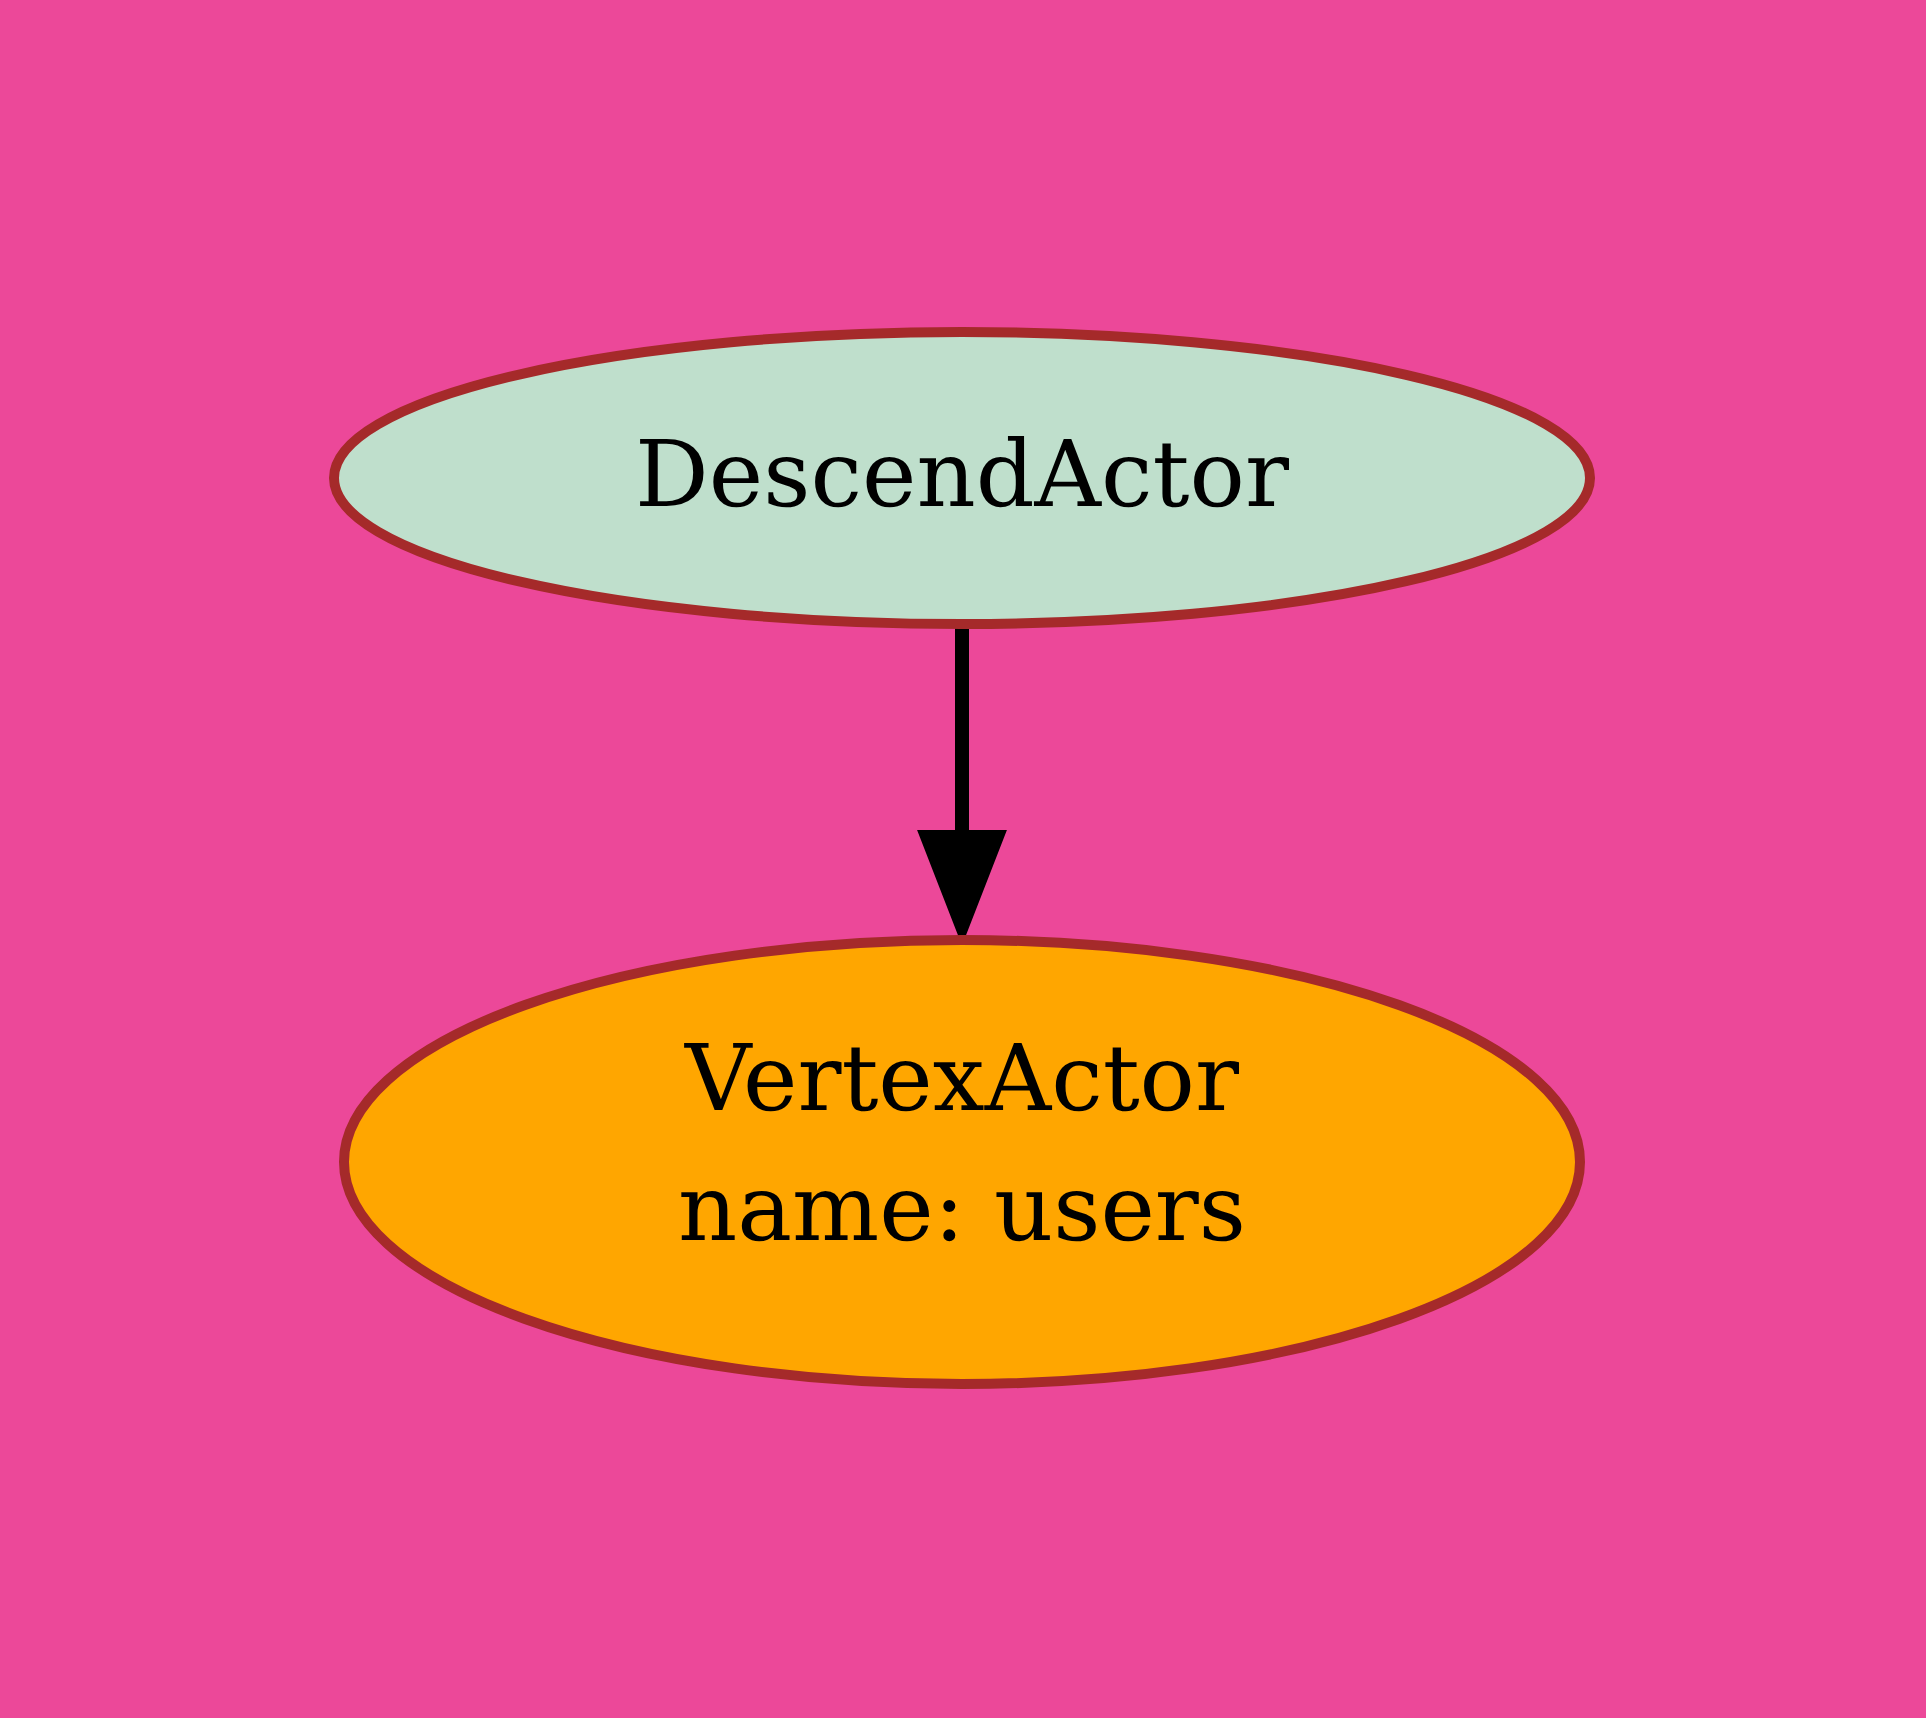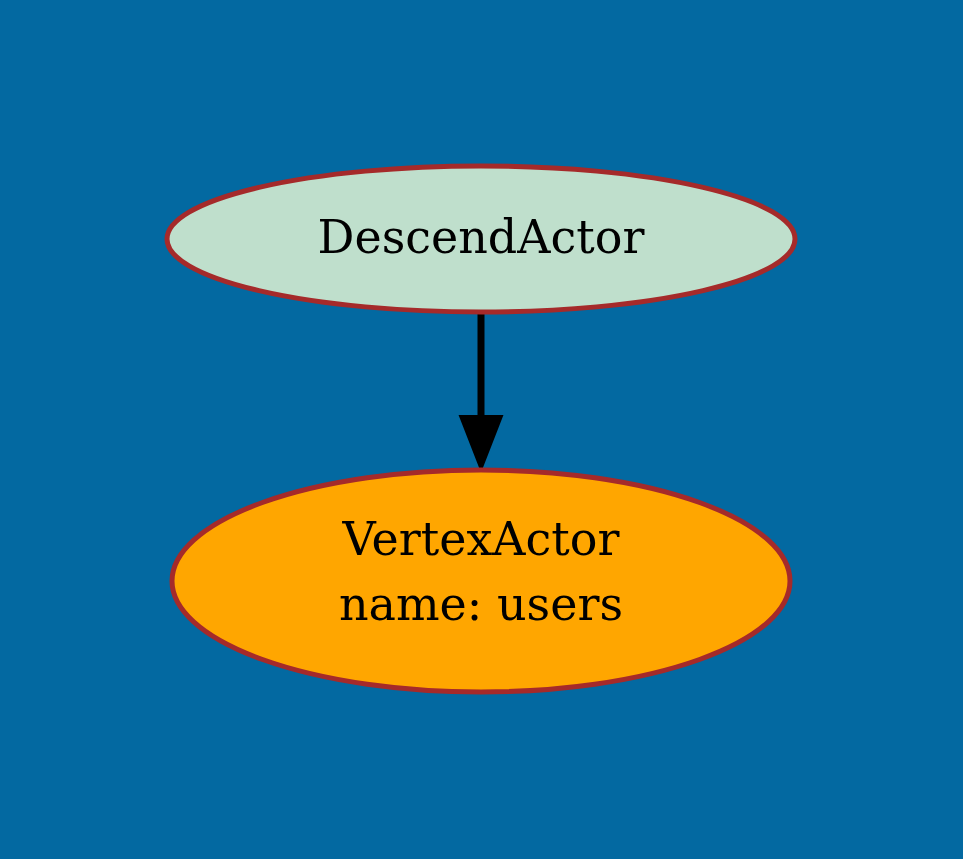--- a/index.html
+++ b/index.html
@@ -8,21 +8,21 @@
     padding: 0;
     background: #ffffff;
   }
   body {
     font-family: "DejaVu Serif", serif;
   }
   .canvas {
     position: relative;
     width: 963px;
     height: 859px;
-    background: #0369a1;
+    background: #ec4899;
     overflow: hidden;
   }
   .graph-svg {
     position: absolute;
     top: 0;
     left: 0;
     width: 963px;
     height: 859px;
     display: block;
   }

